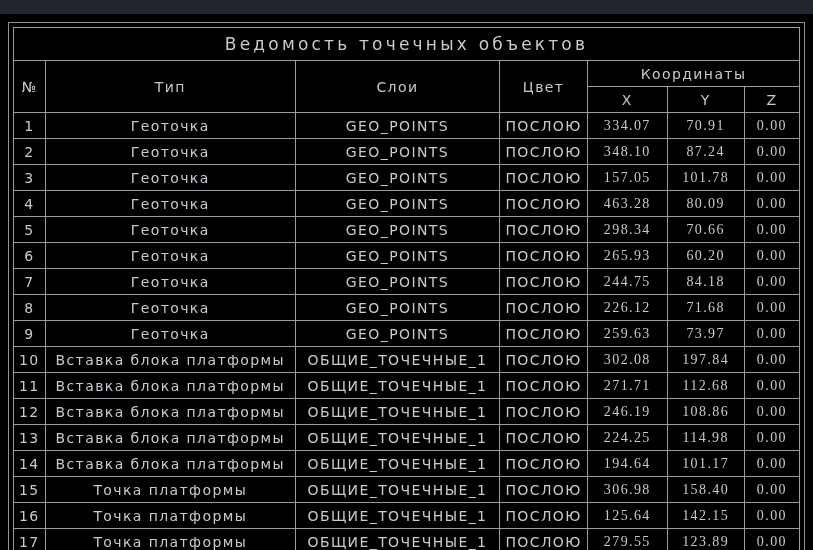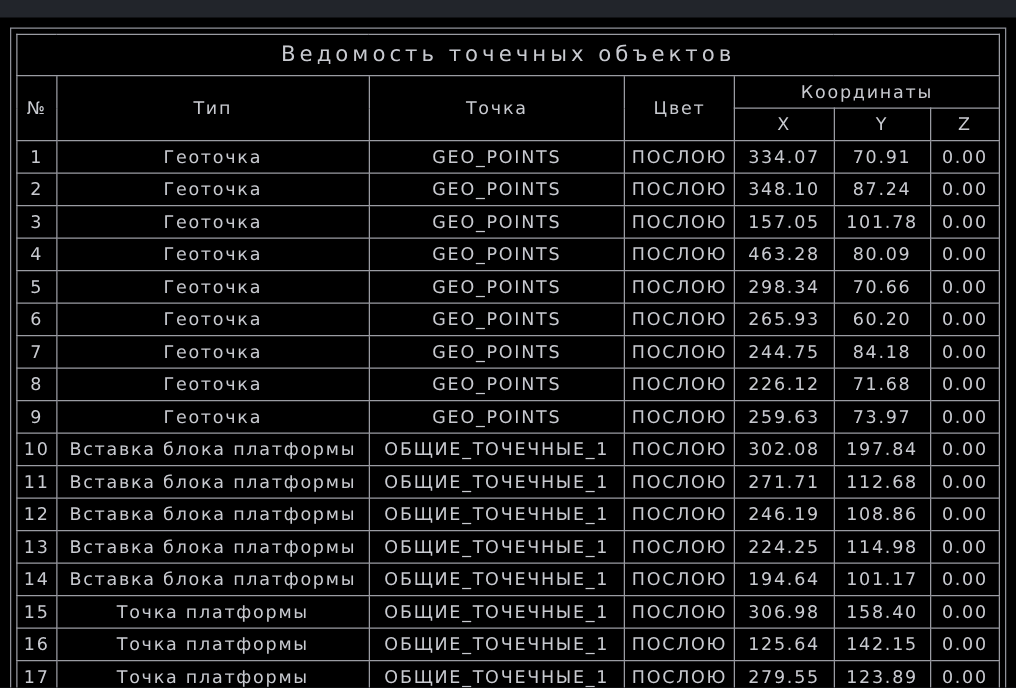--- a/index.html
+++ b/index.html
@@ -81,20 +81,21 @@
     font-size: 13.5px;
     letter-spacing: 0.8px;
   }
   .cell-color {
     font-size: 13px;
     letter-spacing: 0.5px;
   }
   .cell-coord {
     font-size: 13.5px;
     letter-spacing: 0.3px;
+    font-family: Liberation Serif, serif;
   }
   .cell-type {
     font-size: 14px;
     letter-spacing: 1.5px;
   }
 </style>
 </head>
 <body>
 
 <div class="canvas">
@@ -110,21 +111,21 @@
         <col class="col-y">
         <col class="col-z">
       </colgroup>
       <thead>
         <tr>
           <th class="title-cell" colspan="7">Ведомость точечных объектов</th>
         </tr>
         <tr>
           <th class="hdr" rowspan="2">№</th>
           <th class="hdr" rowspan="2">Тип</th>
-          <th class="hdr" rowspan="2">Точка</th>
+          <th class="hdr" rowspan="2">Слои</th>
           <th class="hdr" rowspan="2">Цвет</th>
           <th class="hdr" colspan="3">Координаты</th>
         </tr>
         <tr>
           <th class="hdr">X</th>
           <th class="hdr">Y</th>
           <th class="hdr">Z</th>
         </tr>
       </thead>
       <tbody id="report-body">

